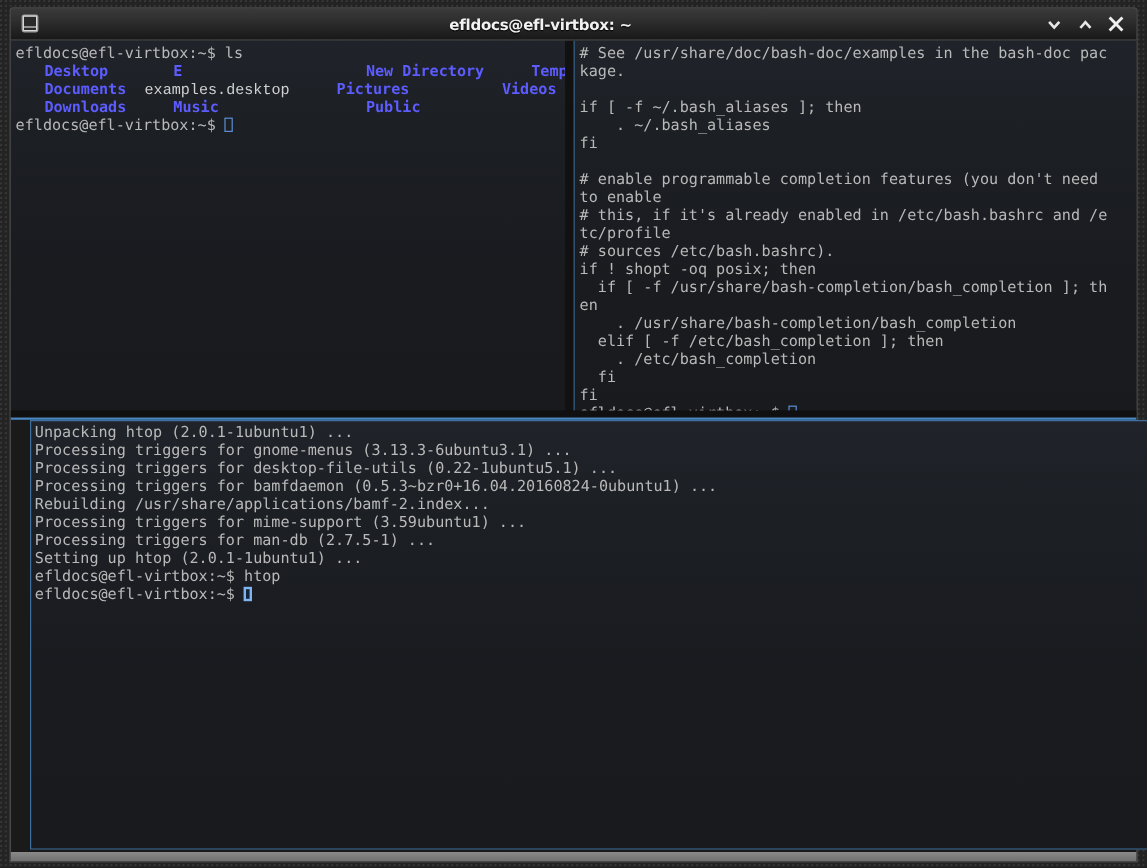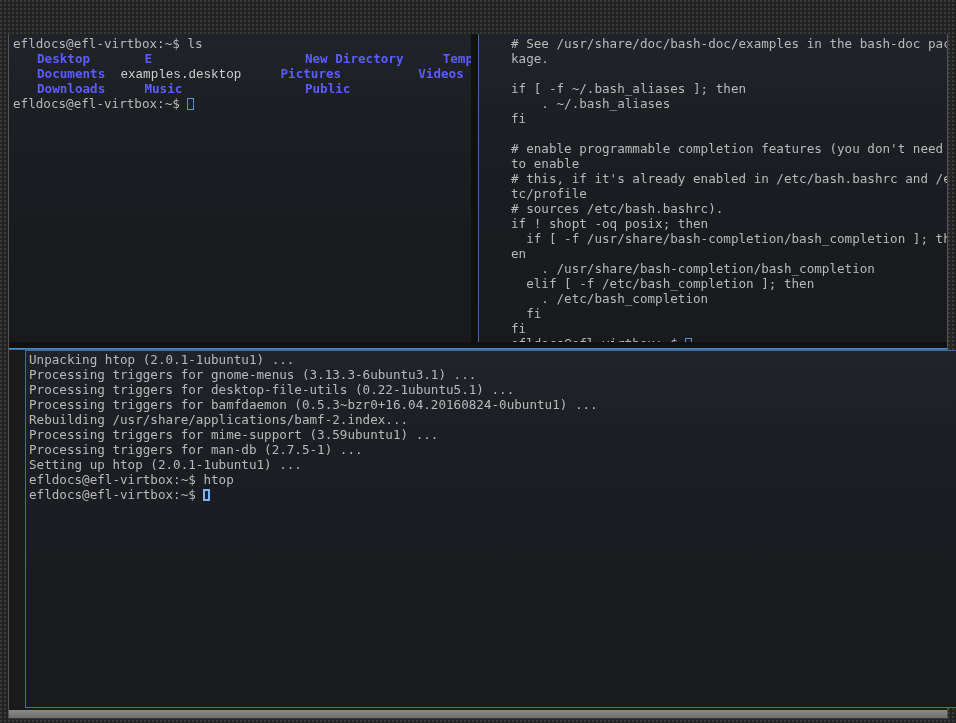--- a/index.html
+++ b/index.html
@@ -149,32 +149,60 @@
     background: #11243a;
     box-sizing: border-box;
     vertical-align: -2px;
   }
 </style>
 </head>
 <body>
 
 <div id="window">
 
+  <div id="titlebar">
+
+    <div id="win-icon">
+      <svg width="18" height="18" viewBox="0 0 18 18">
+        <rect x="2.5" y="1.5" width="13" height="14" rx="1.5" fill="#d8d8d8" stroke="#9a9a9a"></rect>
+        <rect x="4" y="3" width="10" height="8" fill="#2a2a2a"></rect>
+        <rect x="4" y="12" width="10" height="2" fill="#2a2a2a"></rect>
+      </svg>
+    </div>
+
+    <div id="title-text">efldocs@efl-virtbox: ~</div>
+
+    <div class="winbtn">
+      <svg width="13" height="13" viewBox="0 0 13 13">
+        <path d="M3 5 L6.5 9 L10 5" fill="none" stroke="#e8e8e8" stroke-width="2.2" stroke-linecap="square"></path>
+      </svg>
+    </div>
+    <div class="winbtn">
+      <svg width="13" height="13" viewBox="0 0 13 13">
+        <path d="M3 8.5 L6.5 4.5 L10 8.5" fill="none" stroke="#e8e8e8" stroke-width="2.2" stroke-linecap="square"></path>
+      </svg>
+    </div>
+    <div class="winbtn" style="margin-right:4px;">
+      <svg width="14" height="14" viewBox="0 0 14 14">
+        <path d="M2.5 2.5 L11.5 11.5 M11.5 2.5 L2.5 11.5" stroke="#f0f0f0" stroke-width="2.4" stroke-linecap="square"></path>
+      </svg>
+    </div>
+  </div>
 
   <div id="term-body">
 
     <div class="pane" id="pane-tl" style="left:0px; top:0px; width:462px; height:314px;">
       <div class="lines" id="lines-tl"><div class="line"><span class="c-dim">efldocs@efl-virtbox:~$ ls</span></div><div class="line"><span class="c-blue">Desktop</span><span class="c-dim">    </span><span class="c-blue">E</span><span class="c-dim">                 </span><span class="c-blue">New Directory</span><span class="c-dim">  </span><span class="c-blue">Templates</span></div><div class="line"><span class="c-blue">Documents</span><span class="c-dim">  </span><span class="c-white">examples.desktop</span><span class="c-dim">  </span><span class="c-blue">Pictures</span><span class="c-dim">       </span><span class="c-blue">Videos</span></div><div class="line"><span class="c-blue">Downloads</span><span class="c-dim">  </span><span class="c-blue">Music</span><span class="c-dim">             </span><span class="c-blue">Public</span></div><div class="line"><span class="c-dim">efldocs@efl-virtbox:~$ </span><span class="cursor-hollow"></span></div></div>
     </div>
 
     <div class="splitter-v" style="left:462px; top:0px; width:8px; height:314px;">
       <div class="hl"></div>
     </div>
 
-    <div class="pane" id="pane-tr" style="left:470px; top:0px; width:468px; height:352px;padding-left:28px;">
+    <div class="pane" id="pane-tr" style="left:470px; top:0px; width:468px; height:352px;">
       <div class="lines" id="lines-tr"><div class="line"><span class="c-dim"># See /usr/share/doc/bash-doc/examples in the bash-doc pac</span></div><div class="line"><span class="c-dim">kage.</span></div><div class="line"><span class="c-dim"></span></div><div class="line"><span class="c-dim">if [ -f ~/.bash_aliases ]; then</span></div><div class="line"><span class="c-dim">    . ~/.bash_aliases</span></div><div class="line"><span class="c-dim">fi</span></div><div class="line"><span class="c-dim"></span></div><div class="line"><span class="c-dim"># enable programmable completion features (you don't need</span></div><div class="line"><span class="c-dim">to enable</span></div><div class="line"><span class="c-dim"># this, if it's already enabled in /etc/bash.bashrc and /e</span></div><div class="line"><span class="c-dim">tc/profile</span></div><div class="line"><span class="c-dim"># sources /etc/bash.bashrc).</span></div><div class="line"><span class="c-dim">if ! shopt -oq posix; then</span></div><div class="line"><span class="c-dim">  if [ -f /usr/share/bash-completion/bash_completion ]; th</span></div><div class="line"><span class="c-dim">en</span></div><div class="line"><span class="c-dim">    . /usr/share/bash-completion/bash_completion</span></div><div class="line"><span class="c-dim">  elif [ -f /etc/bash_completion ]; then</span></div><div class="line"><span class="c-dim">    . /etc/bash_completion</span></div><div class="line"><span class="c-dim">  fi</span></div><div class="line"><span class="c-dim">fi</span></div><div class="line"><span class="c-dim">efldocs@efl-virtbox:~$ </span><span class="cursor-hollow"></span></div></div>
     </div>
 
     <div class="splitter-h" style="left:0px; top:308px; width:938px; height:8px;">
       <div class="hl"></div>
     </div>
 
     <div class="pane active" id="pane-bt" style="left:16px; top:316px; width:938px; height:358px;">
       <div class="lines" id="lines-bt"><div class="line"><span class="c-dim">Unpacking htop (2.0.1-1ubuntu1) ...</span></div><div class="line"><span class="c-dim">Processing triggers for gnome-menus (3.13.3-6ubuntu3.1) ...</span></div><div class="line"><span class="c-dim">Processing triggers for desktop-file-utils (0.22-1ubuntu5.1) ...</span></div><div class="line"><span class="c-dim">Processing triggers for bamfdaemon (0.5.3~bzr0+16.04.20160824-0ubuntu1) ...</span></div><div class="line"><span class="c-dim">Rebuilding /usr/share/applications/bamf-2.index...</span></div><div class="line"><span class="c-dim">Processing triggers for mime-support (3.59ubuntu1) ...</span></div><div class="line"><span class="c-dim">Processing triggers for man-db (2.7.5-1) ...</span></div><div class="line"><span class="c-dim">Setting up htop (2.0.1-1ubuntu1) ...</span></div><div class="line"><span class="c-dim">efldocs@efl-virtbox:~$ htop</span></div><div class="line"><span class="c-dim">efldocs@efl-virtbox:~$ </span><span class="cursor-solid"></span></div></div>
     </div>

